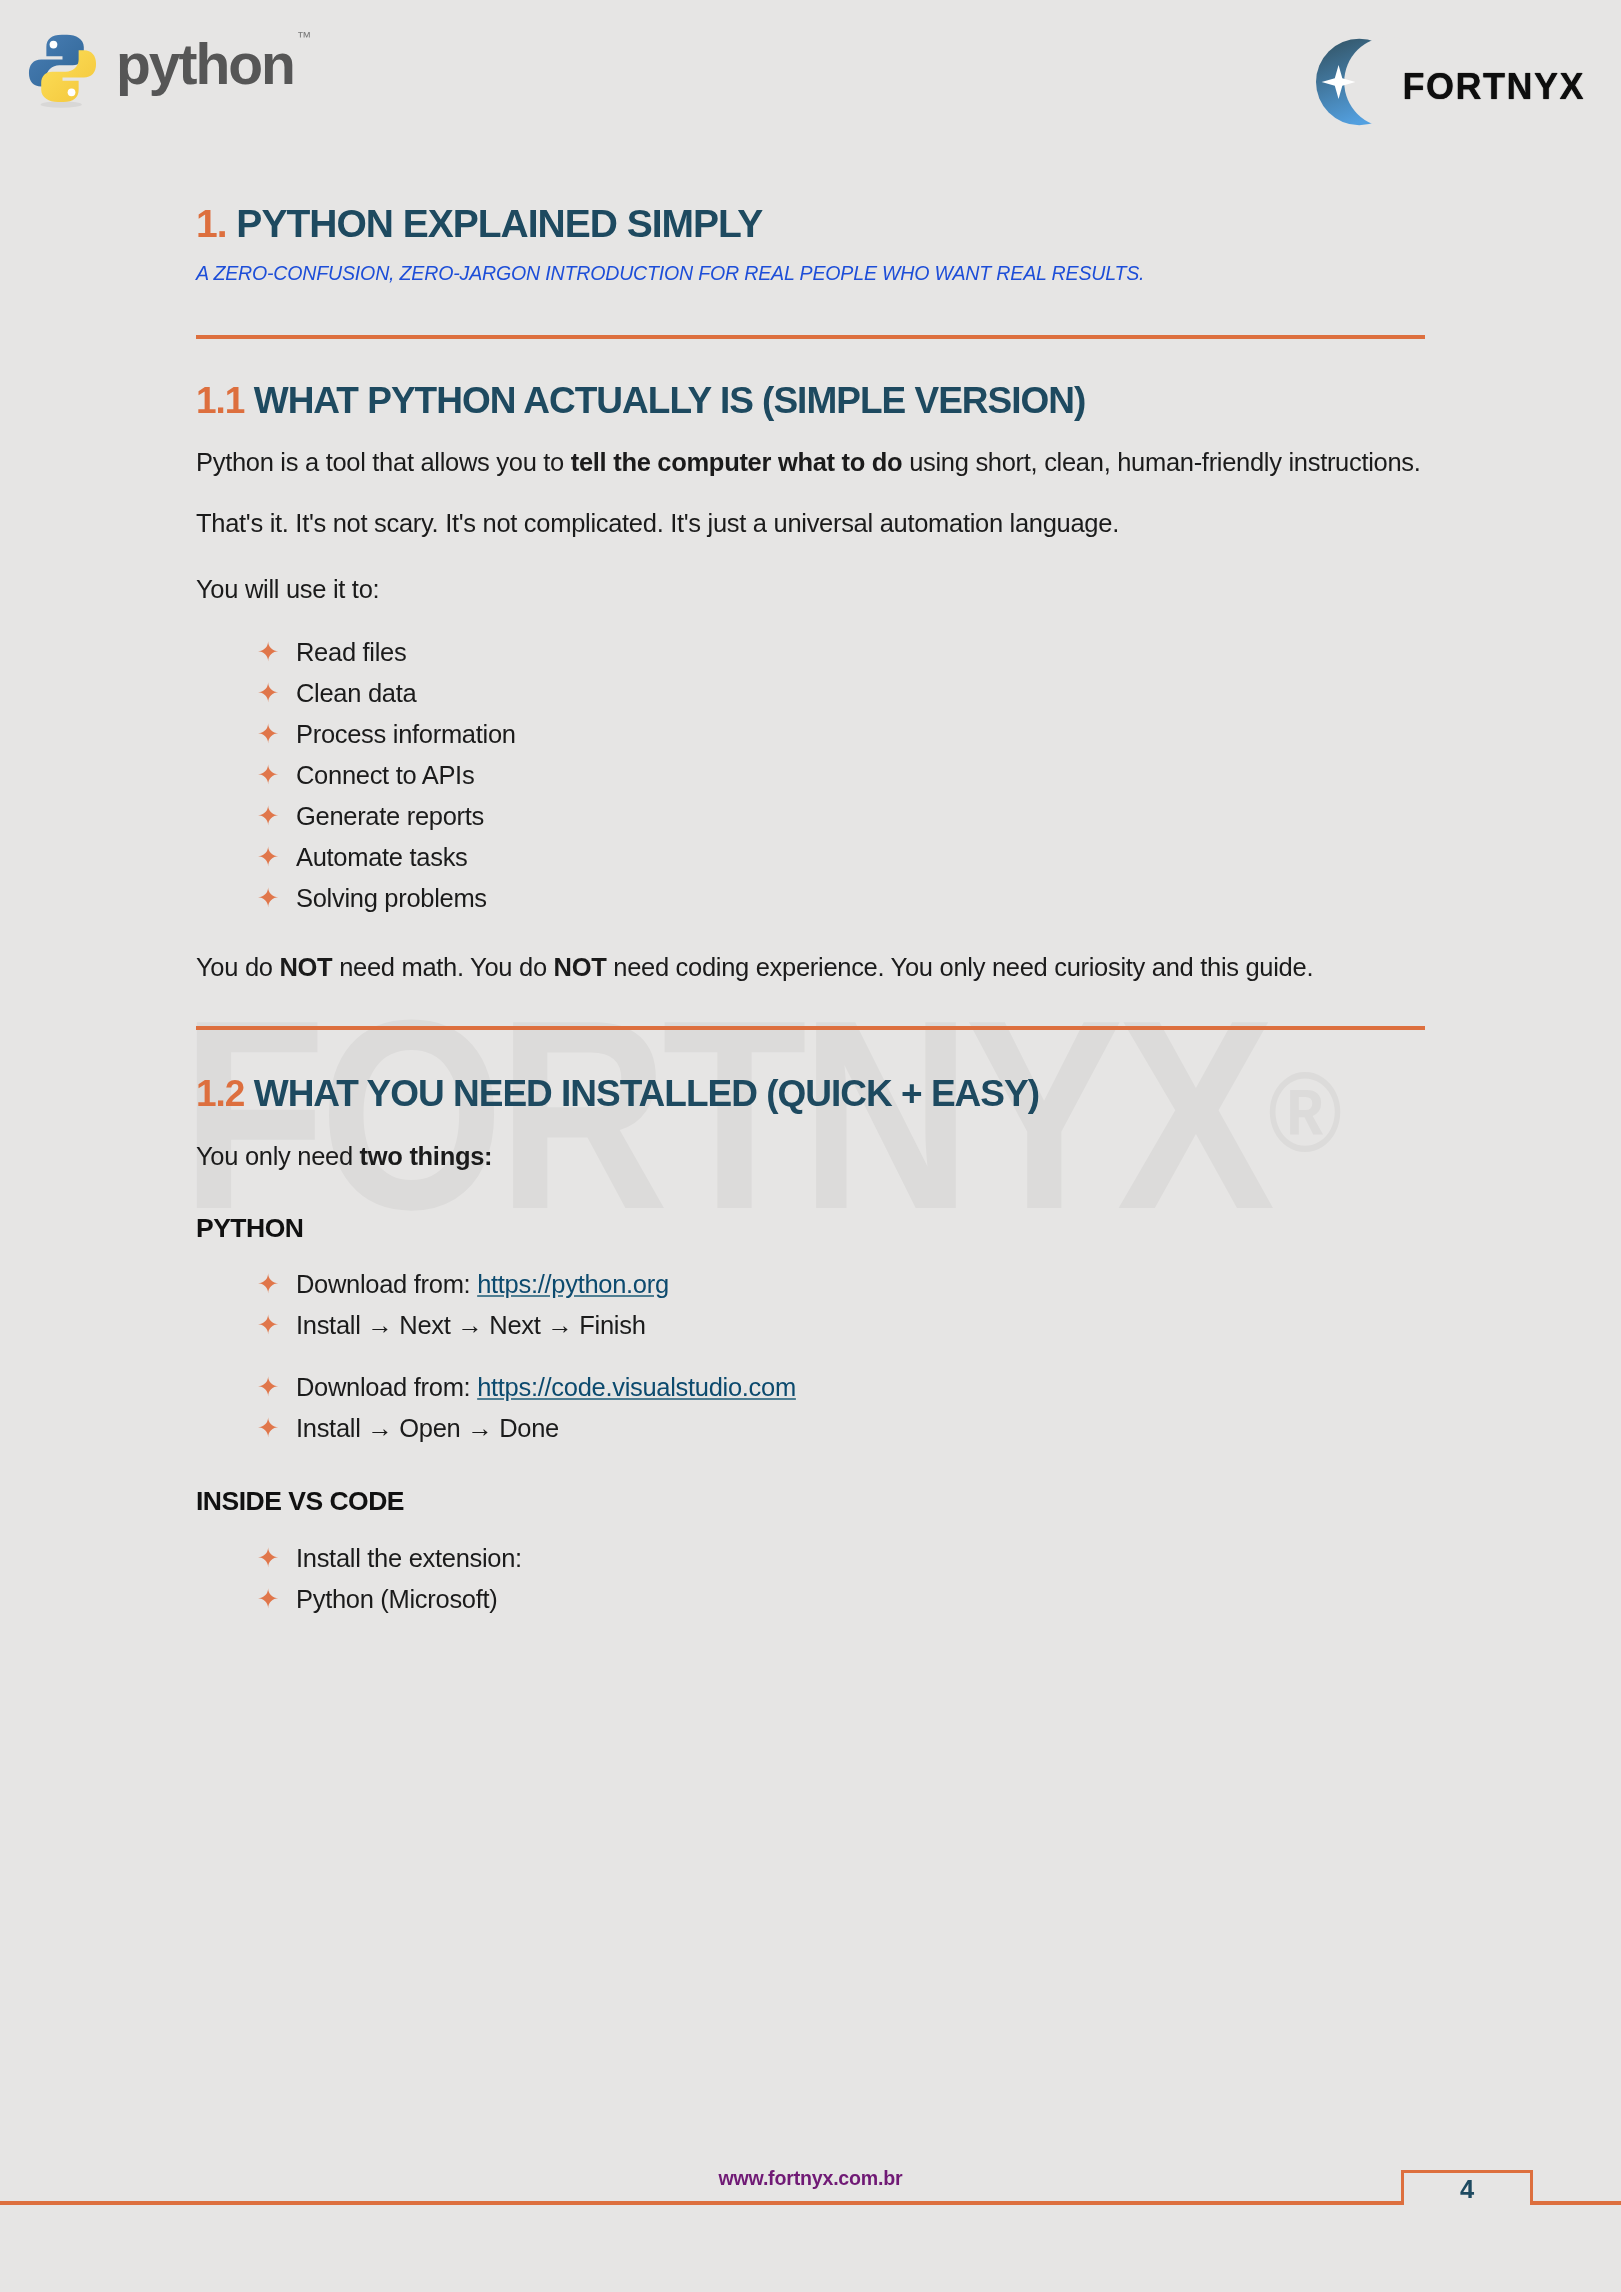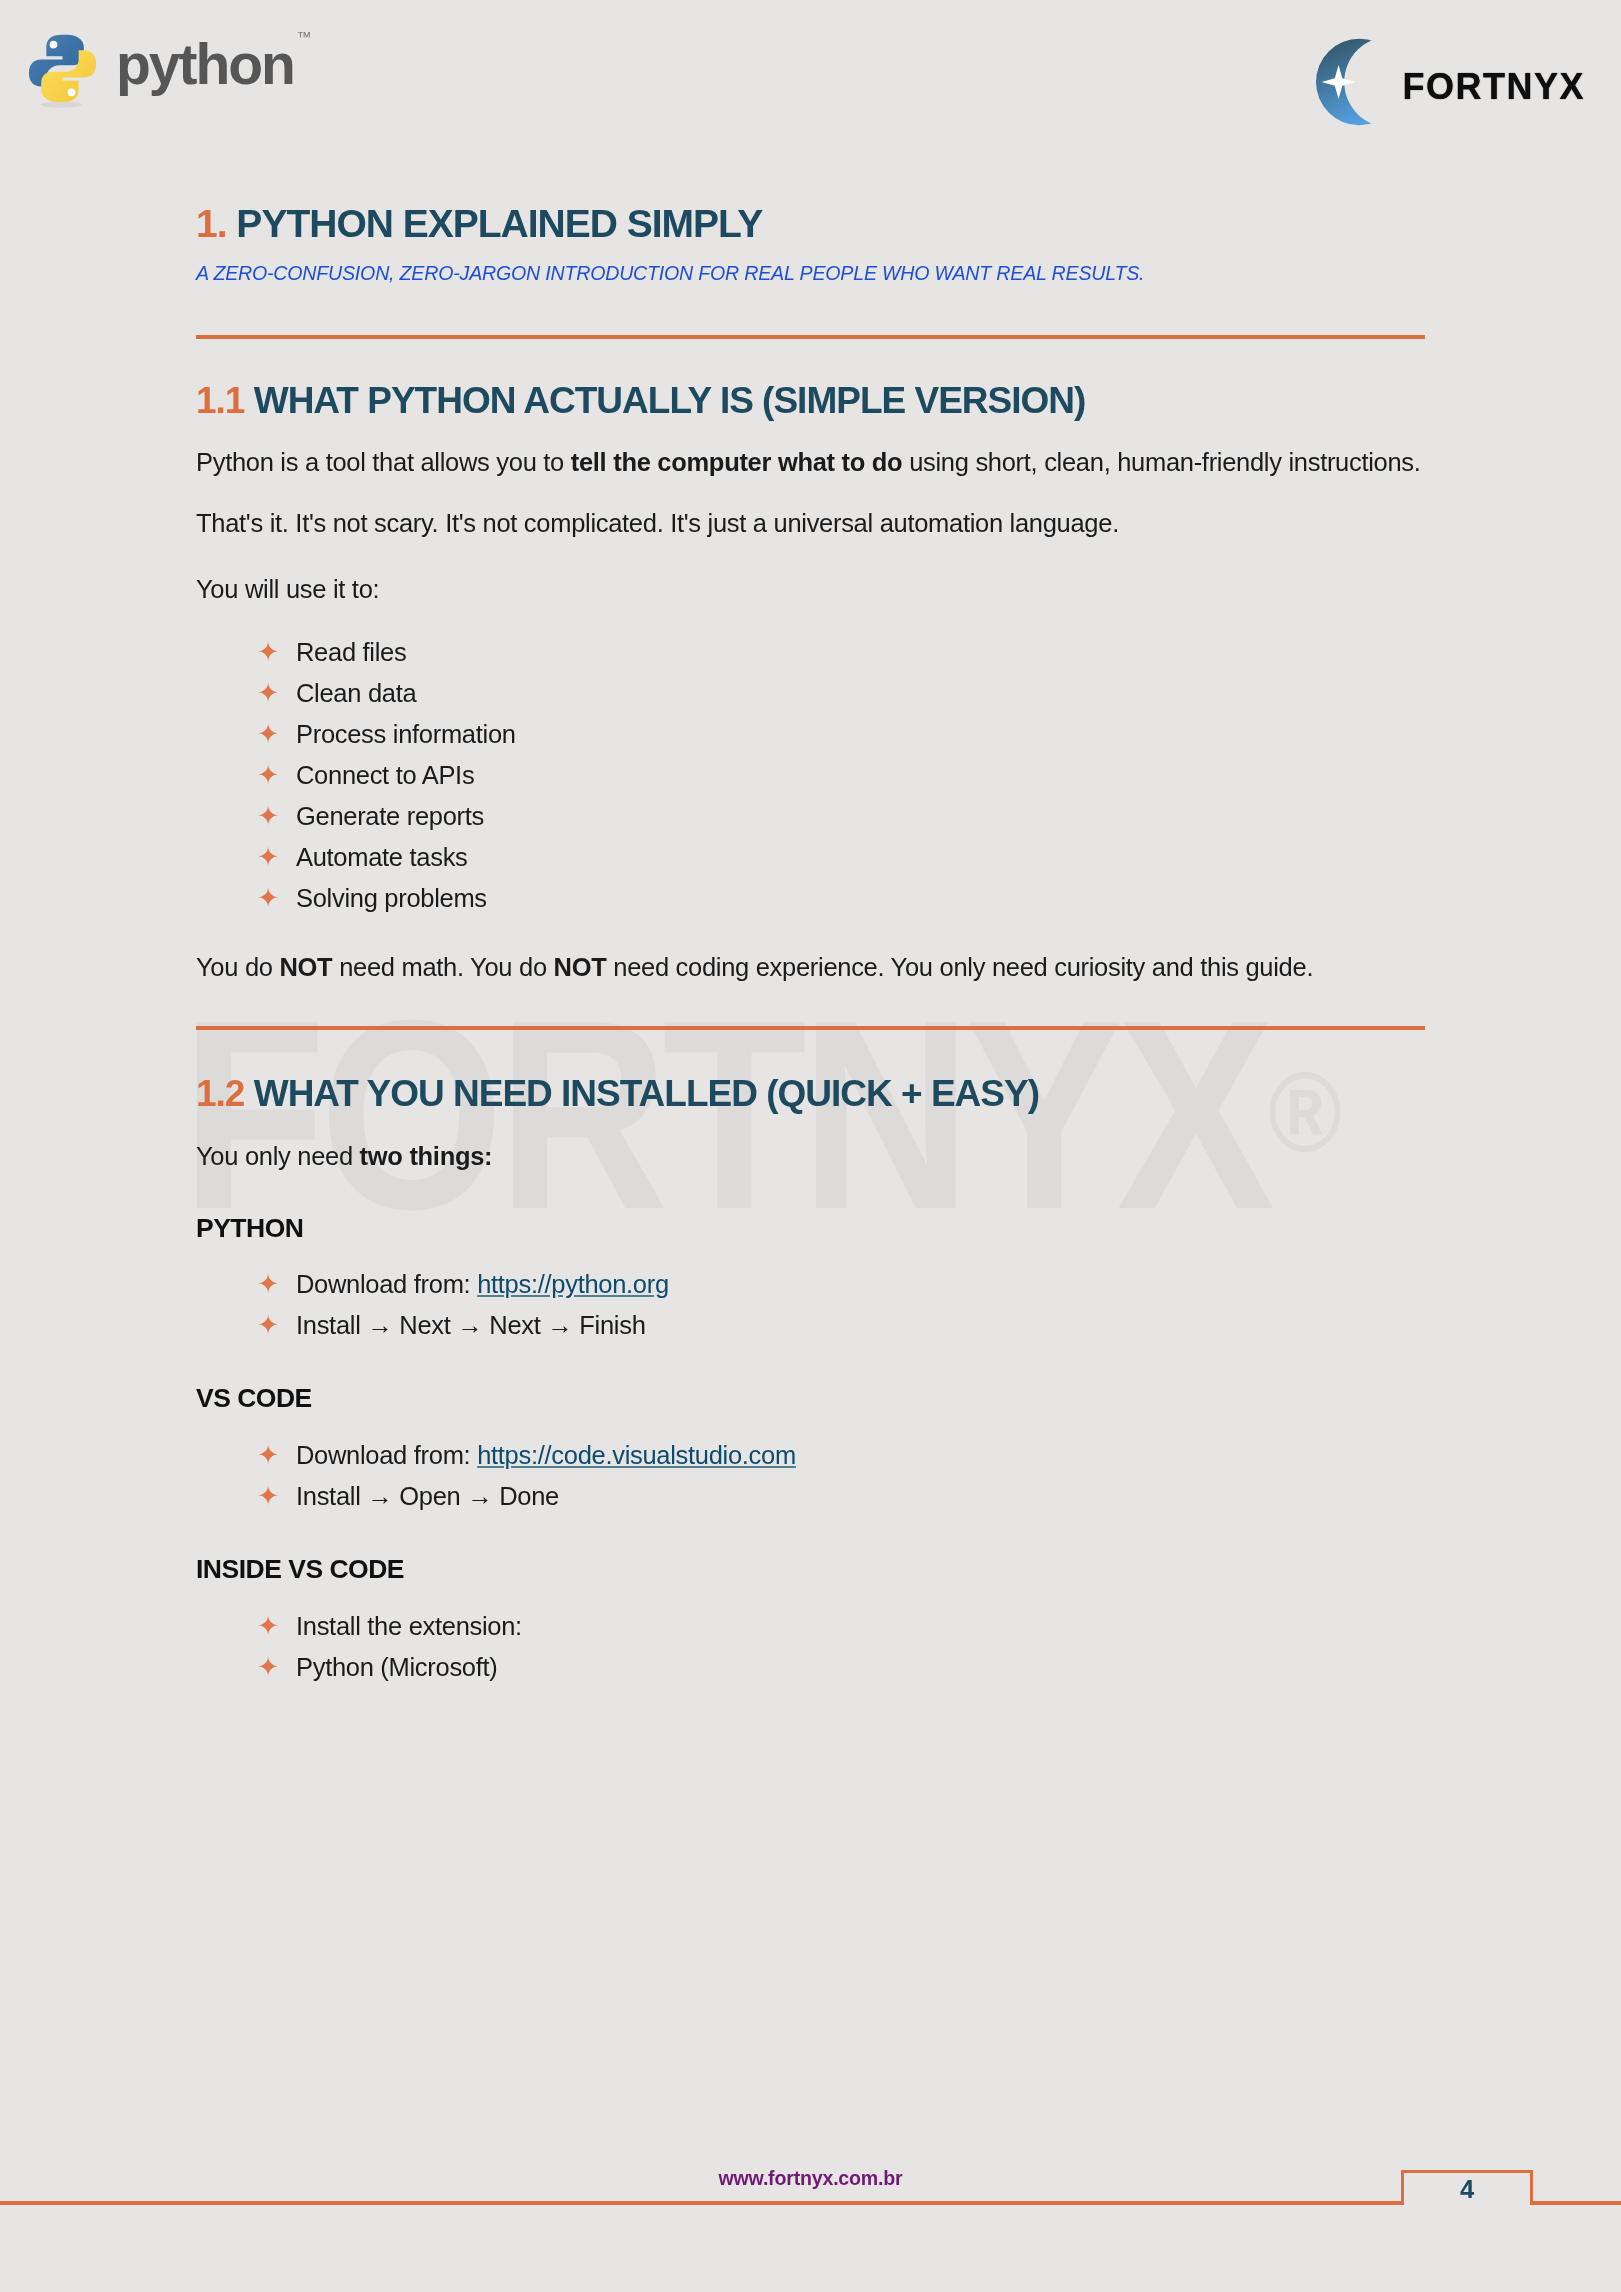--- a/index.html
+++ b/index.html
@@ -179,21 +179,20 @@
     <li>
       <span class="star">✦</span>
       <span><span>Download from: </span><a class="doclink" href="#">https://python.org</a></span>
     </li>
     <li>
       <span class="star">✦</span>
       <span>Install → Next → Next → Finish</span>
     </li>
   </ul>
 
-  <div class="group-heading">VS CODE</div>
   <ul class="star-list group-list">
     <li>
       <span class="star">✦</span>
       <span><span>Download from: </span><a class="doclink" href="#">https://code.visualstudio.com</a></span>
     </li>
     <li>
       <span class="star">✦</span>
       <span>Install → Open → Done</span>
     </li>
   </ul>

